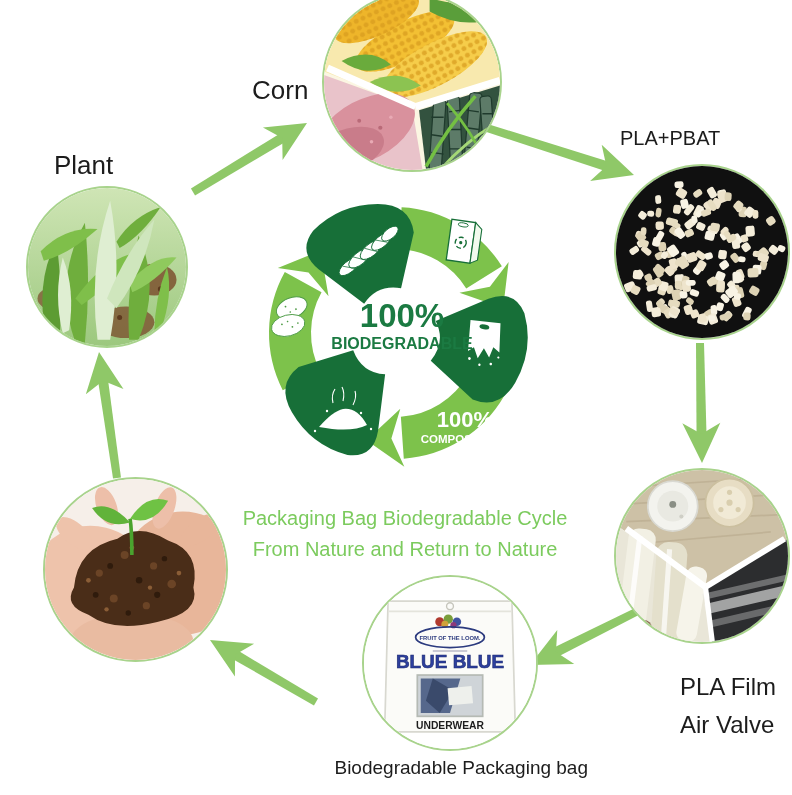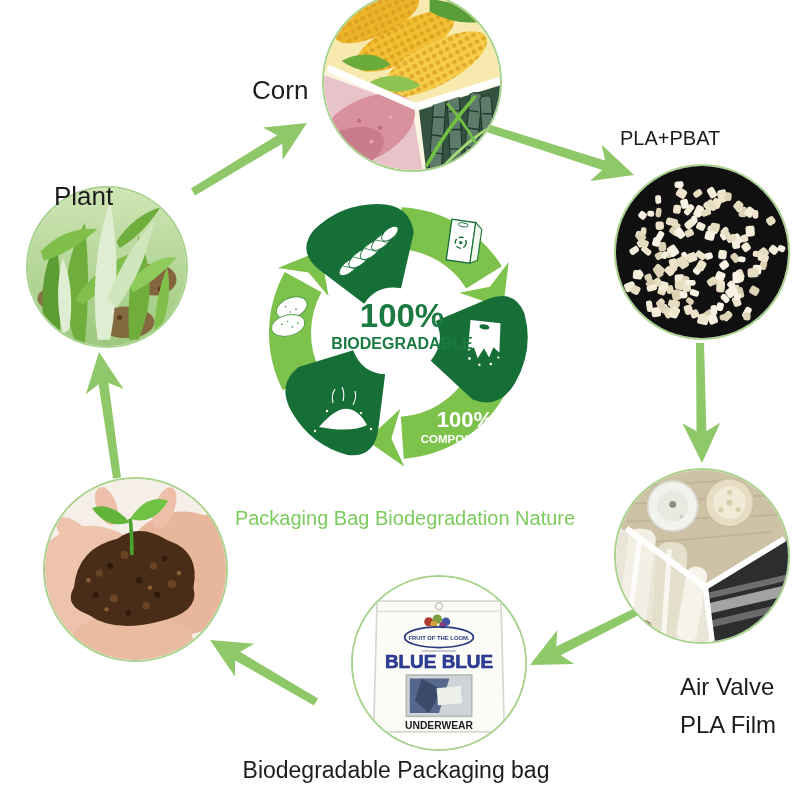--- a/index.html
+++ b/index.html
@@ -8,23 +8,23 @@
   .circle{position:absolute;border-radius:50%;overflow:hidden;border:2px solid var(--circle_border_green,#a8d38c);box-sizing:border-box;background:#fff;}
   .circle svg{display:block;width:100%;height:100%;}
   .lbl{position:absolute;font-size:26px;color:var(--label_color,#1c1c1c);white-space:nowrap;}
   .lbl-lines div{line-height:38px;}
   .caption{position:absolute;left:232px;top:503px;width:346px;text-align:center;
            color:var(--caption_green,#7ccb5e);font-size:20px;line-height:31px;}
   #emblem-box{position:absolute;left:225px;top:165px;width:340px;height:340px;}
   #arrow-overlay{position:absolute;left:0;top:0;width:792px;height:795px;pointer-events:none;}
   .pla-film-lines{left:680px;top:668px;font-size:24px;}
   .soil-lines{left:26px;top:690px;font-size:24px;line-height:41px;}
-  #bag-bottom-label{position:absolute;left:196px;top:757px;width:400px;text-align:center;font-size:23px;}
+  #bag-bottom-label{position:absolute;left:188px;top:757px;width:400px;text-align:right;font-size:19px;}
   #pla-pbat-label{left:620px;top:127px;font-size:20px;}
-  #plant-label{left:54px;top:150px;margin-top:31px;}
+  #plant-label{left:54px;top:150px;}
   #corn-label{left:252px;top:75px;}
 </style>
 </head>
 <body>
 
 <div id="canvas">
 
   <svg id="arrow-overlay" viewBox="0 0 792 795">
       <g>
         <polygon points="195.0712107176231,195.42200031607294 286.4905112635365,141.258172739047 281.3124844694788,132.7031719488647 190.9287892823769,188.57799968392706" fill="#8fc868"></polygon>
@@ -354,21 +354,21 @@
         </g>
       </g>
       <g stroke="#ffffff">
         <line x1="6" y1="34" x2="52" y2="68" stroke-width="3.5"></line>
         <line x1="52" y1="68" x2="98" y2="40" stroke-width="3.5"></line>
         <line x1="52" y1="68" x2="56" y2="100" stroke-width="3"></line>
       </g>
     </svg>
   </div>
 
-  <div class="circle" style="left:351px;top:575px;width:176px;height:176px;">
+  <div class="circle" style="left:362px;top:575px;width:176px;height:176px;">
     <svg viewBox="0 0 100 100">
       <rect width="100" height="100" fill="#ffffff"></rect>
       <g>
         <polygon points="14,14 86,14 88,90 12,90" fill="#fbfbf8" stroke="#d8d8d0" stroke-width="1"></polygon>
         <line x1="14" y1="20" x2="86" y2="20" stroke="#e4e4dc" stroke-width="1"></line>
         <circle cx="50" cy="17" r="2" fill="none" stroke="#c6c6bd" stroke-width="0.8"></circle>
         <g>
           <circle cx="44" cy="26" r="2.6" fill="#b03a2e"></circle>
           <circle cx="49" cy="24.5" r="2.7" fill="#7a9e3b"></circle>
           <circle cx="54" cy="26" r="2.5" fill="#4053a0"></circle>
@@ -533,26 +533,27 @@
       <text x="177" y="162" text-anchor="middle" font-size="33" font-weight="bold" fill="var(--center_text_green,#1b7a42)">100%</text>
       <text x="177" y="184" text-anchor="middle" font-size="16" font-weight="bold" fill="var(--center_text_green,#1b7a42)">BIODEGRADABLE</text>
     </g>
   </svg>
 
   <div class="lbl" id="plant-label">Plant</div>
   <div class="lbl" id="corn-label">Corn</div>
   <div class="lbl" id="pla-pbat-label">PLA+PBAT</div>
 
   <div class="lbl lbl-lines pla-film-lines">
+    <div>PLA Film</div>
     <div>Air Valve</div>
-    <div>PLA Film</div>
   </div>
 
   <div class="lbl soil-lines">
   </div>
 
   <div id="bag-bottom-label">Biodegradable Packaging bag</div>
 
   <div class="caption">
-    <div>Packaging Bag Biodegradation Nature</div>
+    <div>Packaging Bag Biodegradable Cycle</div>
+    <div>From Nature and Return to Nature</div>
   </div>
 
 </div>
 
 </body></html>

